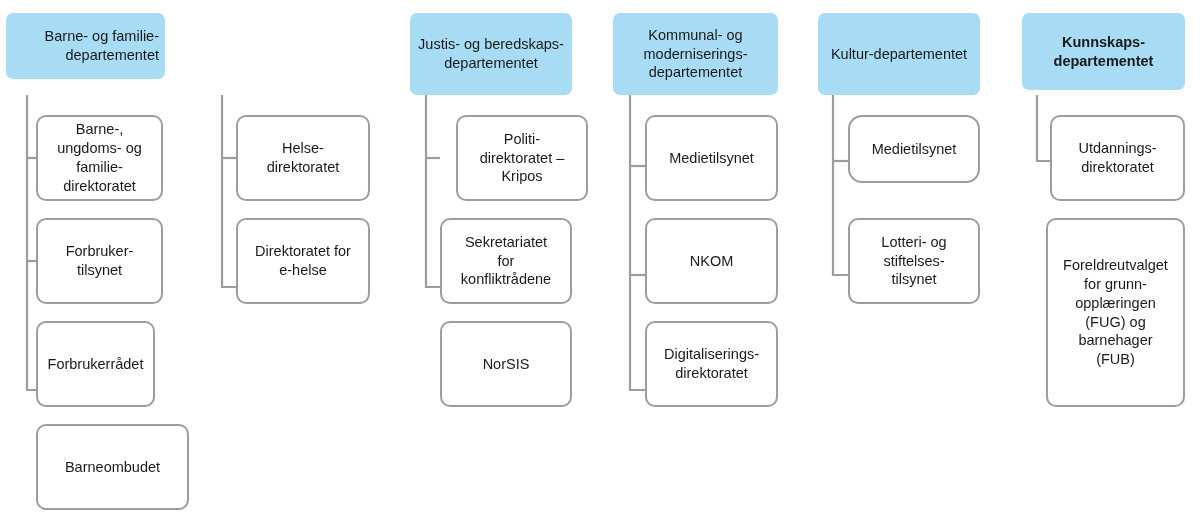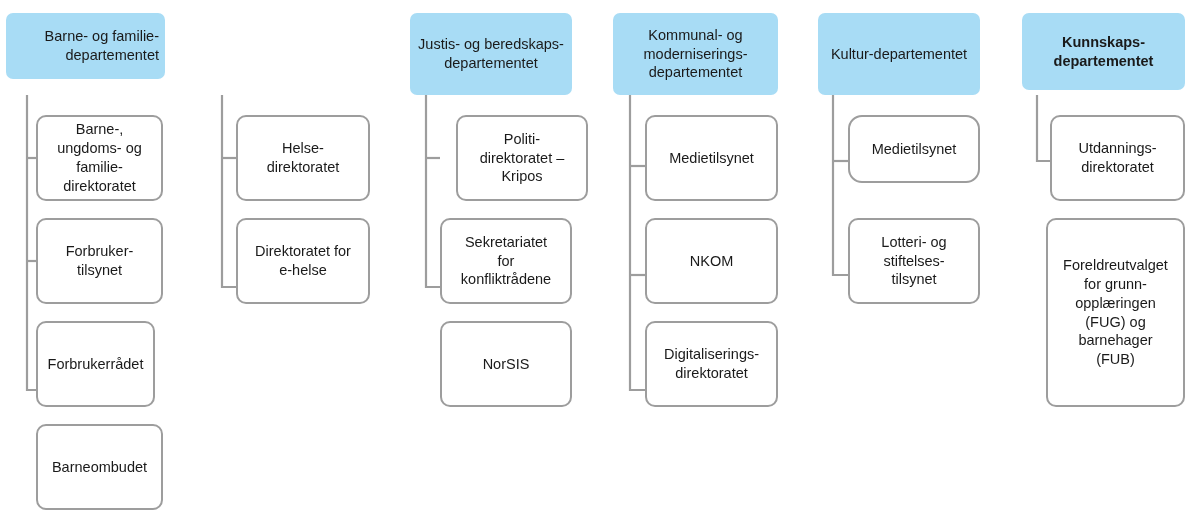--- a/index.html
+++ b/index.html
@@ -85,21 +85,21 @@
     </div>
 
     <div class="agency-box" style="left:36px; top:218px; width:127px; height:86px;">
       <span>Forbruker-tilsynet</span>
     </div>
 
     <div class="agency-box" style="left:36px; top:321px; width:119px; height:86px;">
       <span>Forbrukerrådet</span>
     </div>
 
-    <div class="agency-box" style="left:36px; top:424px; width:127px; height:86px;">
+    <div class="agency-box" style="left:36px; top:424px; width:153px; height:86px;">
       <span>Barneombudet</span>
     </div>
   </div>
 
   <div class="column" style="left:0px; width:400px;">
 
     <div class="agency-box" style="left:236px; top:115px; width:134px; height:86px;">
       <span>Helse-direktoratet</span>
     </div>
 

